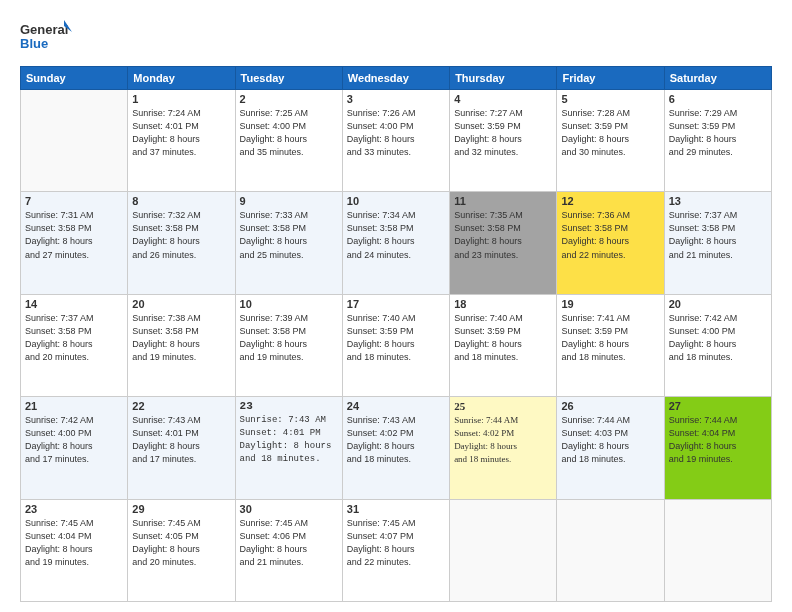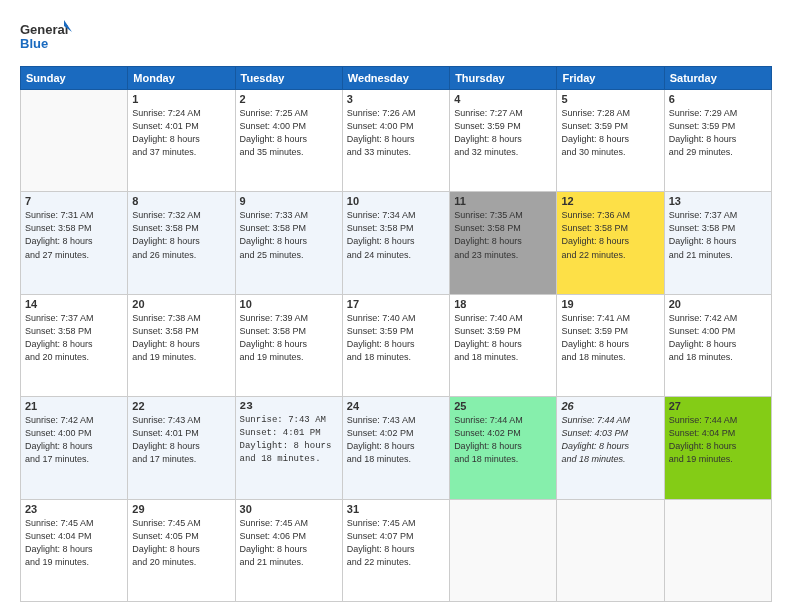--- a/index.html
+++ b/index.html
@@ -214,25 +214,25 @@
             <div class="day-info">Sunrise: 7:43 AM<br>Sunset: 4:01 PM<br>Daylight: 8 hours<br>and 17 minutes.</div>
           </td>
           <td style="background: rgb(240, 245, 251); font-family: Liberation Mono, monospace;">
             <span class="day-num">23</span>
             <div class="day-info">Sunrise: 7:43 AM<br>Sunset: 4:01 PM<br>Daylight: 8 hours<br>and 18 minutes.</div>
           </td>
           <td style="background: rgb(240, 245, 251);">
             <span class="day-num">24</span>
             <div class="day-info">Sunrise: 7:43 AM<br>Sunset: 4:02 PM<br>Daylight: 8 hours<br>and 18 minutes.</div>
           </td>
-          <td style="background: #86efac;">
+          <td style="background: #fef9c3; font-family: Liberation Serif, serif;">
             <span class="day-num">25</span>
             <div class="day-info">Sunrise: 7:44 AM<br>Sunset: 4:02 PM<br>Daylight: 8 hours<br>and 18 minutes.</div>
           </td>
-          <td style="background: rgb(240, 245, 251); font-style: italic;">
+          <td style="background: rgb(240, 245, 251);">
             <span class="day-num">26</span>
             <div class="day-info">Sunrise: 7:44 AM<br>Sunset: 4:03 PM<br>Daylight: 8 hours<br>and 18 minutes.</div>
           </td>
           <td style="background: #84cc16;">
             <span class="day-num">27</span>
             <div class="day-info">Sunrise: 7:44 AM<br>Sunset: 4:04 PM<br>Daylight: 8 hours<br>and 19 minutes.</div>
           </td>
         </tr>
         <tr>
           <td>

